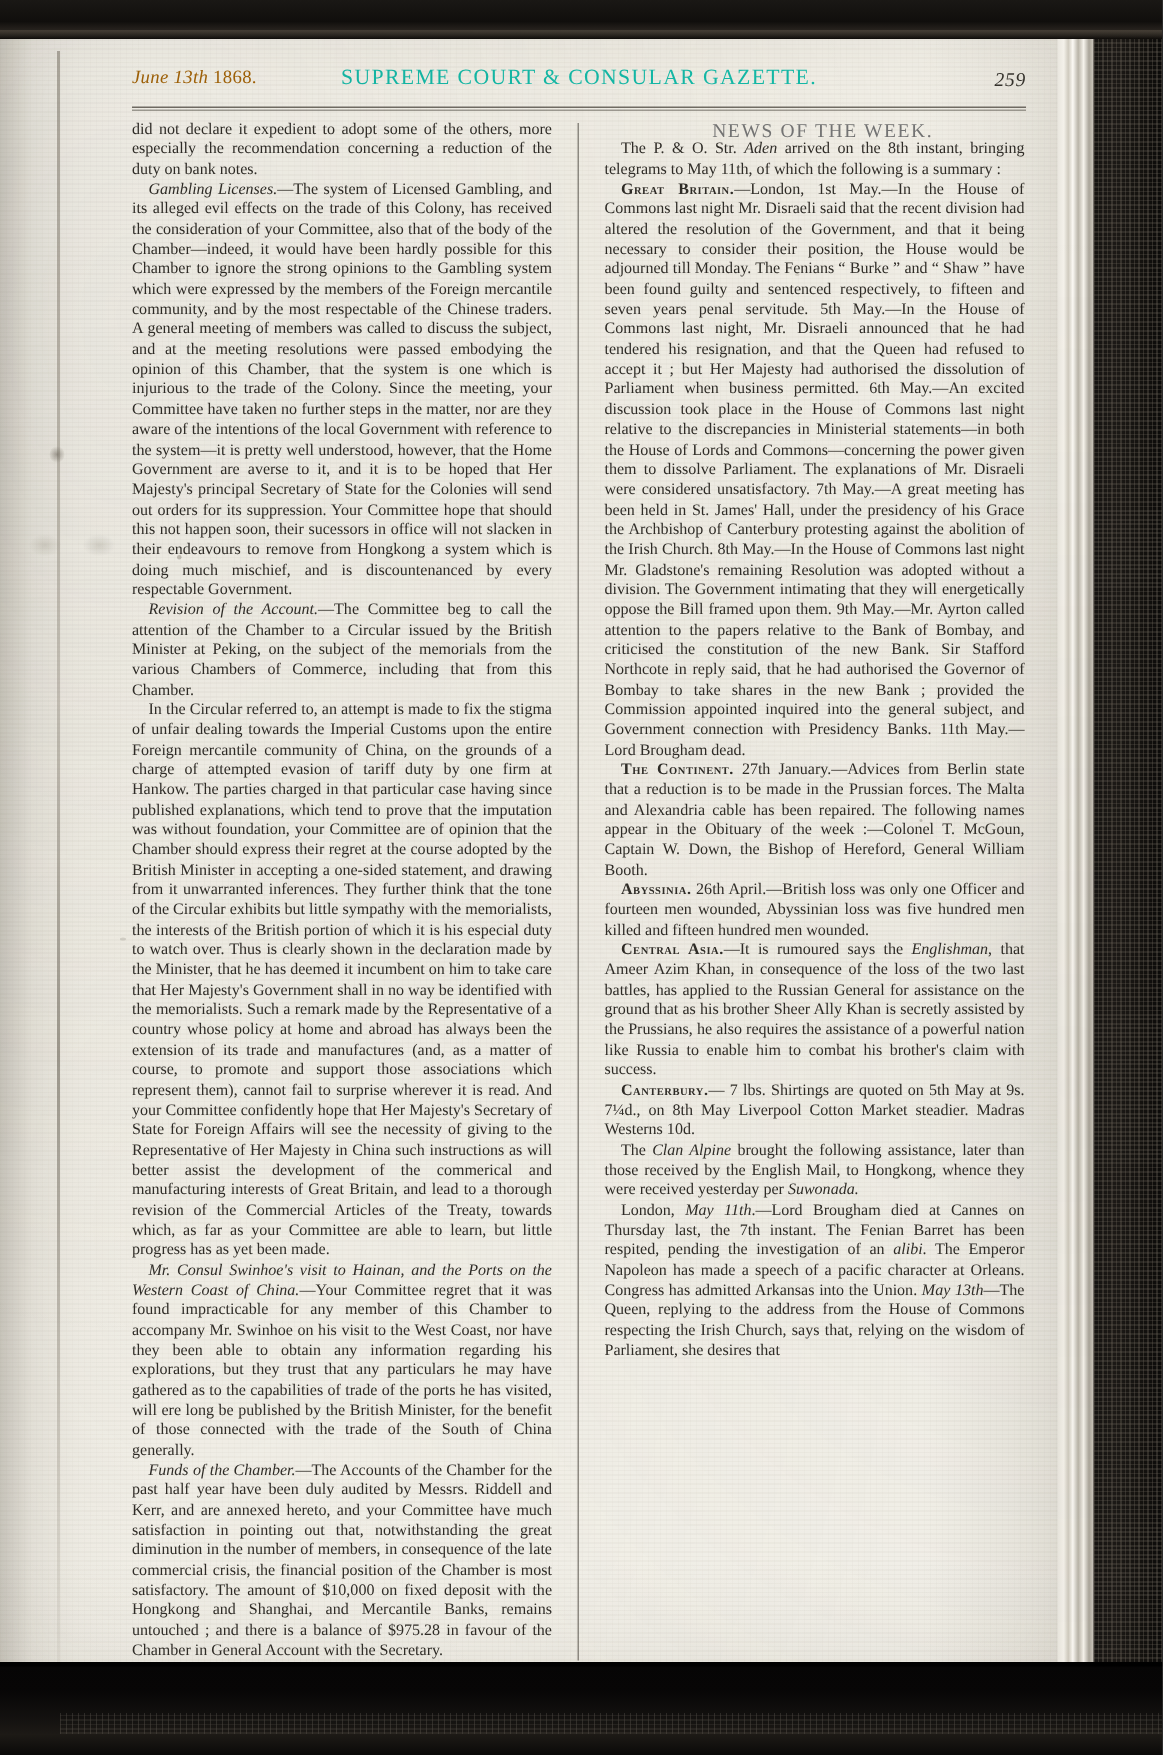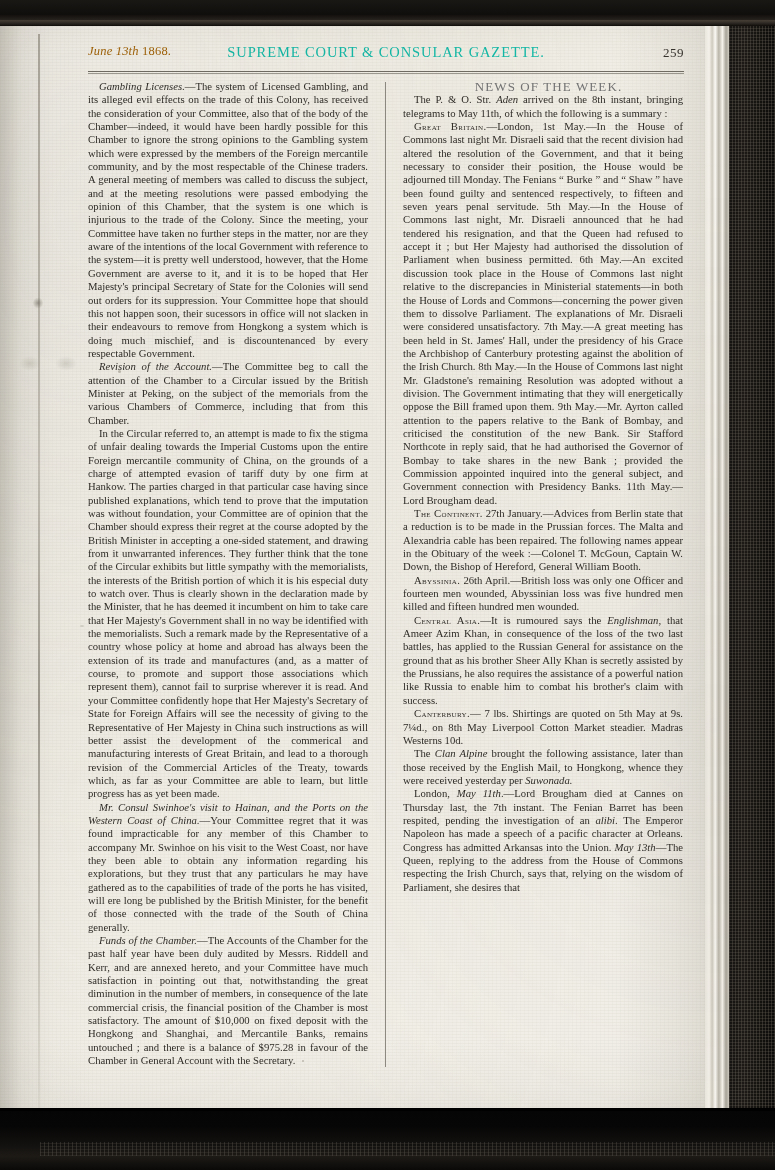--- a/index.html
+++ b/index.html
@@ -217,20 +217,21 @@
     font-size: 14.5px;
     letter-spacing: .9px;
     color: #14b8a6;
   }
   .masthead .page-number {
     position: absolute;
     right: 0; top: 1px;
     font-size: 13px;
     letter-spacing: .5px;
     color: #35322c;
+    font-style: italic;
   }
 
   .header-rule {
     position: absolute;
     left: 0; top: 27px;
     width: 596px; height: 3px;
   }
   .header-rule i {
     display: block;
     position: absolute;
@@ -277,20 +278,21 @@
     letter-spacing: 1.1px;
     text-indent: 0;
     margin: 0 0 6px 0;
     color: #737373;
   }
 
   .it { font-style: italic; }
   .sc {
     font-variant: small-caps;
     letter-spacing: .35px;
+    font-weight: bold;
   }
 
   
   #ink-overlay {
     position: absolute;
     inset: 0;
     z-index: 7;
     pointer-events: none;
     mix-blend-mode: multiply;
     opacity: .14;
@@ -331,20 +333,21 @@
     </div>
 
     <div class="header-rule">
         <i class="a"></i>
         <i class="b"></i>
       </div>
 
     <div class="columns">
 
       <div class="col col-left">
+        <p class="noindent"><span>did not declare it expedient to adopt some of the others, more especially the recommendation concerning a reduction of the duty on bank notes.</span></p>
         <p><span class="it">Gambling Licenses.</span><span>—The system of Licensed Gambling, and its alleged evil effects on the trade of this Colony, has received the consideration of your Committee, also that of the body of the Chamber—indeed, it would have been hardly possible for this Chamber to ignore the strong opinions to the Gambling system which were expressed by the members of the Foreign mercantile community, and by the most respectable of the Chinese traders.  A general meeting of members was called to discuss the subject, and at the meeting resolutions were passed embodying the opinion of this Chamber, that the system is one which is injurious to the trade of the Colony.  Since the meeting, your Committee have taken no further steps in the matter, nor are they aware of the intentions of the local Government with reference to the system—it is pretty well understood, however, that the Home Government are averse to it, and it is to be hoped that Her Majesty's principal Secretary of State for the Colonies will send out orders for its suppression.  Your Committee hope that should this not happen soon, their sucessors in office will not slacken in their endeavours to remove from Hongkong a system which is doing much mischief, and is discountenanced by every respectable Government.</span></p>
         <p><span class="it">Revision of the Account.</span><span>—The Committee beg to call the attention of the Chamber to a Circular issued by the British Minister at Peking, on the subject of the memorials from the various Chambers of Commerce, including that from this Chamber.</span></p>
         <p><span>In the Circular referred to, an attempt is made to fix the stigma of unfair dealing towards the Imperial Customs upon the entire Foreign mercantile community of China, on the grounds of a charge of attempted evasion of tariff duty by one firm at Hankow.  The parties charged in that particular case having since published explanations, which tend to prove that the imputation was without foundation, your Committee are of opinion that the Chamber should express their regret at the course adopted by the British Minister in accepting a one-sided statement, and drawing from it unwarranted inferences.  They further think that the tone of the Circular exhibits but little sympathy with the memorialists, the interests of the British portion of which it is his especial duty to watch over.  Thus is clearly shown in the declaration made by the Minister, that he has deemed it incumbent on him to take care that Her Majesty's Government shall in no way be identified with the memorialists.  Such a remark made by the Representative of a country whose policy at home and abroad has always been the extension of its trade and manufactures (and, as a matter of course, to promote and support those associations which represent them), cannot fail to surprise wherever it is read.  And your Committee confidently hope that Her Majesty's Secretary of State for Foreign Affairs will see the necessity of giving to the Representative of Her Majesty in China such instructions as will better assist the development of the commerical and manufacturing interests of Great Britain, and lead to a thorough revision of the Commercial Articles of the Treaty, towards which, as far as your Committee are able to learn, but little progress has as yet been made.</span></p>
         <p><span class="it">Mr. Consul Swinhoe's visit to Hainan, and the Ports on the Western Coast of China.</span><span>—Your Committee regret that it was found impracticable for any member of this Chamber to accompany Mr. Swinhoe on his visit to the West Coast, nor have they been able to obtain any information regarding his explorations, but they trust that any particulars he may have gathered as to the capabilities of trade of the ports he has visited, will ere long be published by the British Minister, for the benefit of those connected with the trade of the South of China generally.</span></p>
         <p><span class="it">Funds of the Chamber.</span><span>—The Accounts of the Chamber for the past half year have been duly audited by Messrs. Riddell and Kerr, and are annexed hereto, and your Committee have much satisfaction in pointing out that, notwithstanding the great diminution in the number of members, in consequence of the late commercial crisis, the financial position of the Chamber is most satisfactory.  The amount of $10,000 on fixed deposit with the Hongkong and Shanghai, and Mercantile Banks, remains untouched ; and there is a balance of $975.28 in favour of the Chamber in General Account with the Secretary.</span></p>
       </div>
 
       <div class="col-rule"></div>
 
       <div class="col col-right">

